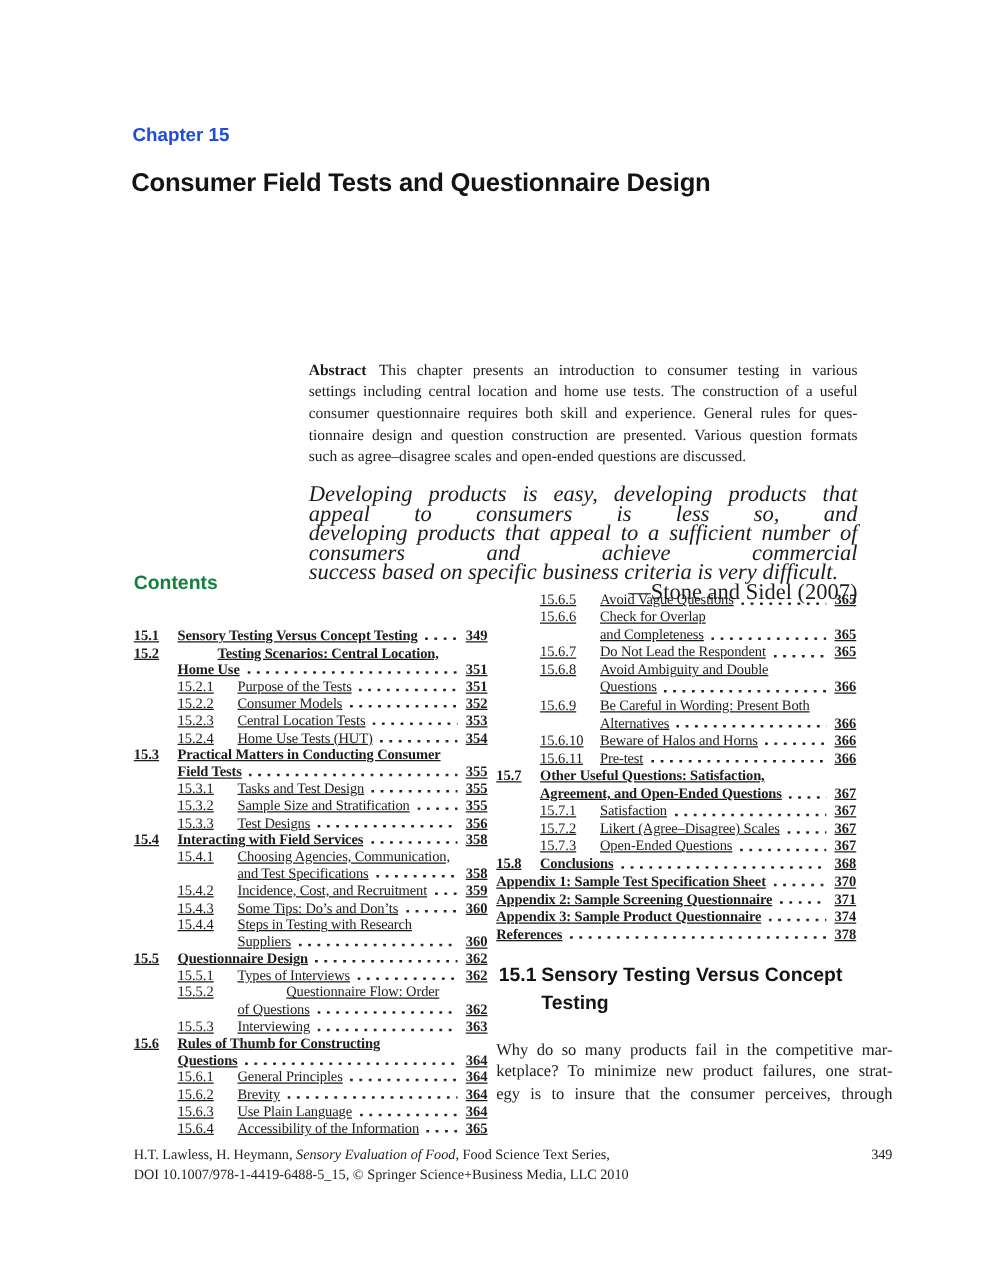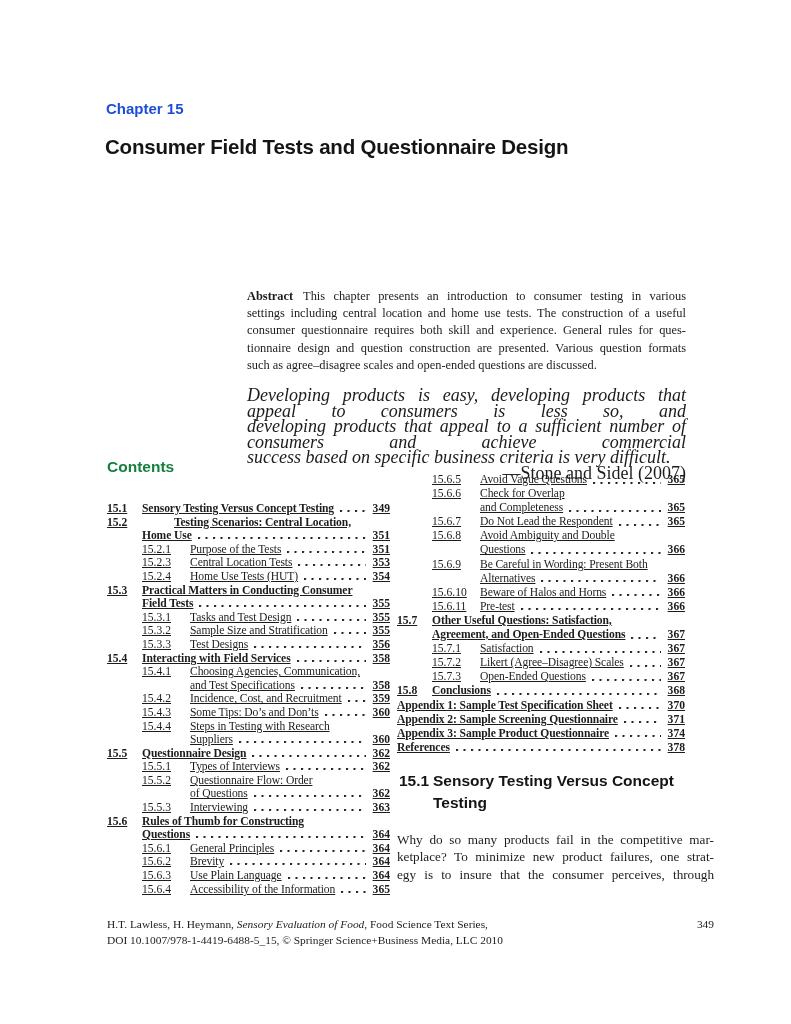--- a/index.html
+++ b/index.html
@@ -93,20 +93,26 @@
       <span class="toc-dots"></span>
       <span class="toc-page">351</span>
     </div>
     <div class="toc-line" style="padding-left: 35px;">
       <span class="toc-num sub">15.2.1</span>
       <span class="toc-text">Purpose of the Tests</span>
       <span class="toc-dots"></span>
       <span class="toc-page">351</span>
     </div>
     <div class="toc-line" style="padding-left: 35px;">
+      <span class="toc-num sub">15.2.2</span>
+      <span class="toc-text">Consumer Models</span>
+      <span class="toc-dots"></span>
+      <span class="toc-page">352</span>
+    </div>
+    <div class="toc-line" style="padding-left: 35px;">
       <span class="toc-num sub">15.2.3</span>
       <span class="toc-text">Central Location Tests</span>
       <span class="toc-dots"></span>
       <span class="toc-page">353</span>
     </div>
     <div class="toc-line" style="padding-left: 35px;">
       <span class="toc-num sub">15.2.4</span>
       <span class="toc-text">Home Use Tests (HUT)</span>
       <span class="toc-dots"></span>
       <span class="toc-page">354</span>
@@ -179,21 +185,21 @@
       <span class="toc-text">Questionnaire Design</span>
       <span class="toc-dots"></span>
       <span class="toc-page">362</span>
     </div>
     <div class="toc-line" style="padding-left: 35px;">
       <span class="toc-num sub">15.5.1</span>
       <span class="toc-text">Types of Interviews</span>
       <span class="toc-dots"></span>
       <span class="toc-page">362</span>
     </div>
-    <div class="toc-line" style="padding-left: 35px;">
+    <div class="toc-line" style="padding-left: 35px; gap: 39px;">
       <span class="toc-num sub">15.5.2</span>
       <span class="toc-text">Questionnaire Flow: Order</span>
     </div>
     <div class="toc-line" style="padding-left: 83px;">
       <span class="toc-text">of Questions</span>
       <span class="toc-dots"></span>
       <span class="toc-page">362</span>
     </div>
     <div class="toc-line" style="padding-left: 35px;">
       <span class="toc-num sub">15.5.3</span>

